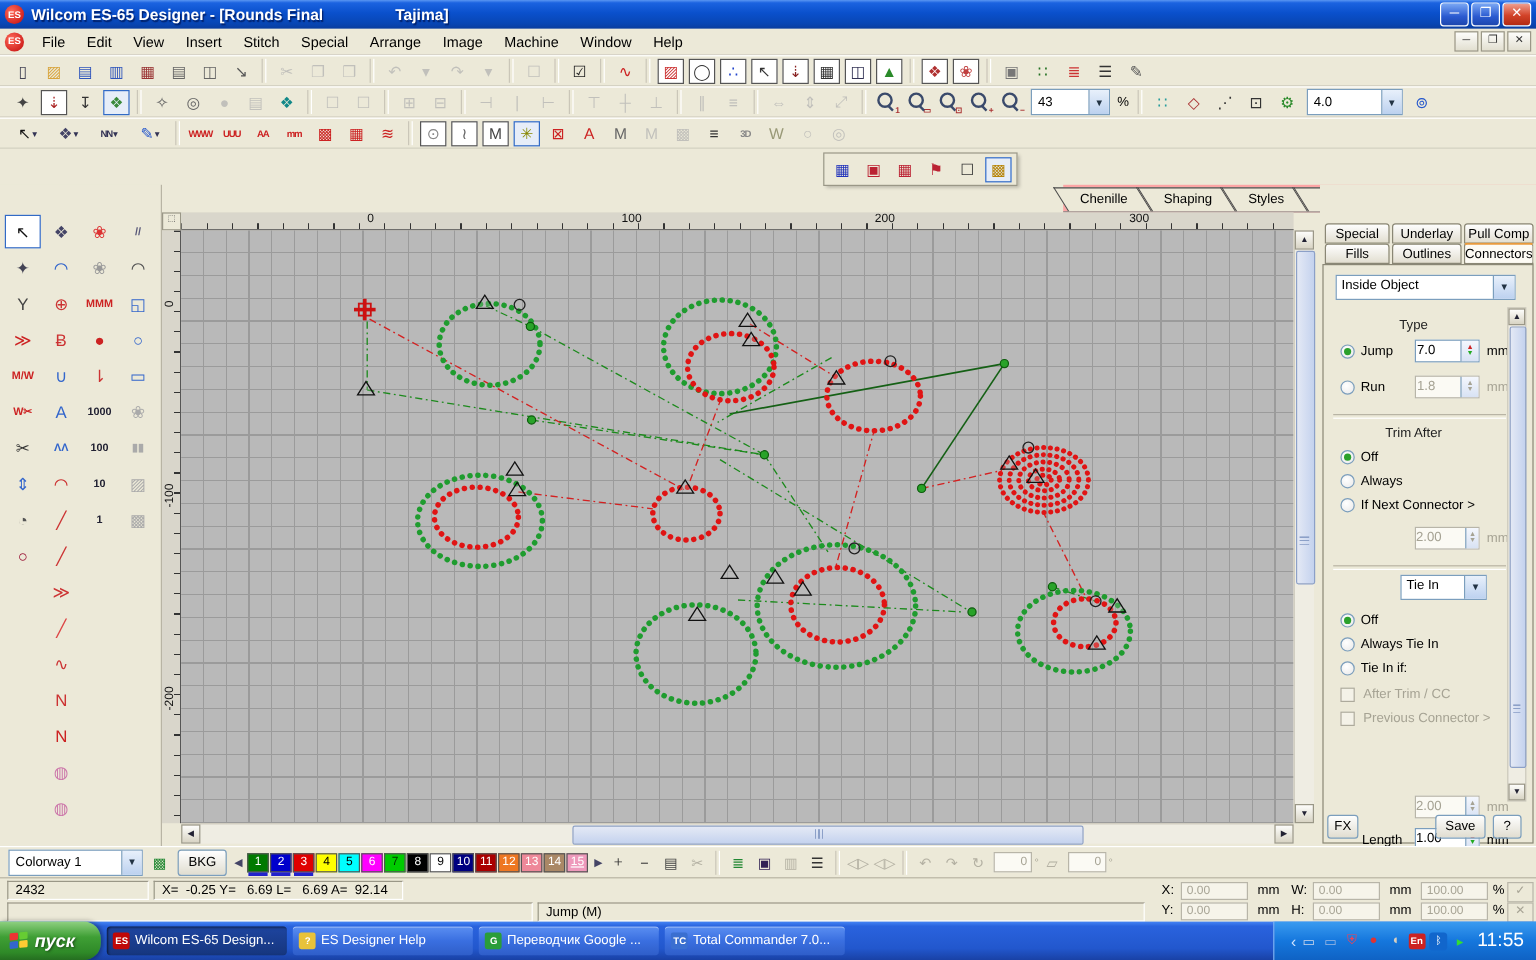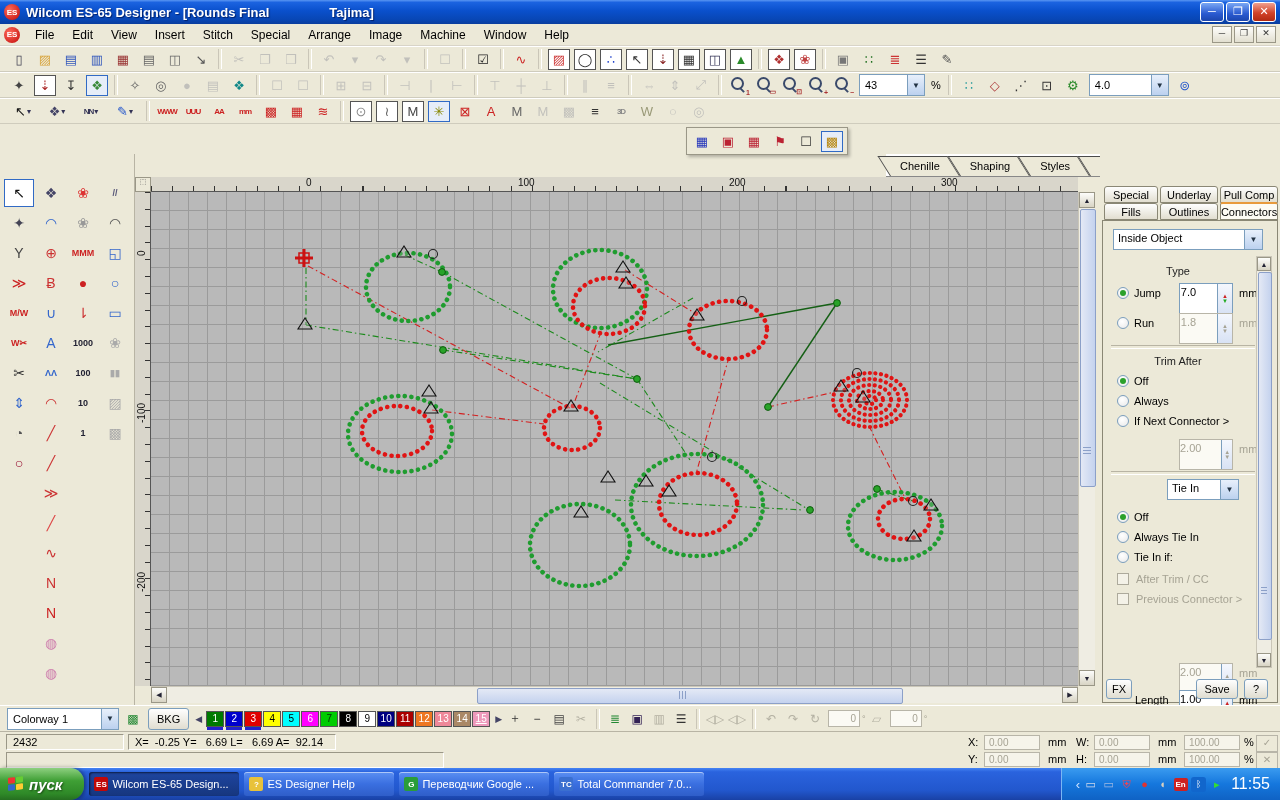--- a/index.html
+++ b/index.html
@@ -42,21 +42,21 @@
   .combo .carr{width:16px;height:100%;background:linear-gradient(180deg,#e8f0fb,#bcd1ef);border-left:1px solid #7b9ebd;
     display:flex;align-items:center;justify-content:center;font-size:8px;color:#234;}
   .tlabel{font-size:11px;margin:0 3px;flex:0 0 auto;}
   .mag{position:relative;}
   .mag::before{content:"";width:9px;height:9px;border:2px solid #3a4a6b;border-radius:50%;position:absolute;left:3px;top:2px;}
   .mag::after{content:"";width:2px;height:6px;background:#3a4a6b;position:absolute;left:13px;top:12px;transform:rotate(-45deg);}
   .mag i{position:absolute;right:0;bottom:0;font-style:normal;font-size:7px;font-weight:bold;color:#a33;}
   
   #subbar{position:absolute;left:0;top:124px;width:1280px;height:53px;background:#ece9d8;}
   #floatbar{position:absolute;left:686px;top:3px;height:26px;background:#ece9d8;border:1px solid #9a9787;display:flex;align-items:center;padding:0 2px;box-shadow:2px 2px 3px rgba(0,0,0,.25);}
-  #tabstrip{position:absolute;left:886px;top:30px;width:394px;height:23px;background:#ffffff;border-bottom:1px solid #888;display:flex;align-items:flex-end;padding-left:4px;box-sizing:border-box;}
+  #tabstrip{position:absolute;left:886px;top:30px;width:394px;height:23px;background:#fca5a5;border-bottom:1px solid #888;display:flex;align-items:flex-end;padding-left:4px;box-sizing:border-box;}
   .mtab{position:relative;height:20px;padding:0 20px 0 10px;display:flex;align-items:center;font-size:11px;}
   .mtab::before{content:"";position:absolute;inset:0;background:#ece9d8;border:1px solid #4a4a4a;border-bottom:none;transform:skewX(32deg);transform-origin:100% 100%;}
   .mtab span{position:relative;}
   
   #toolbox{position:absolute;left:0;top:154px;width:135px;height:551px;background:#ece9d8;border-right:1px solid #b8b4a4;box-sizing:border-box;padding-top:24px;}
   #toolgrid{display:grid;grid-template-columns:repeat(4,32px);grid-auto-rows:30px;justify-content:center;}
   .tool{width:28px;height:26px;margin:1px;display:flex;align-items:center;justify-content:center;font-size:14px;border:1px solid transparent;}
   .tool.sel{background:#fff;border:1px solid #316ac5;}
   .tool.dis{color:#b0ada0 !important;}
   .tool .txt8{font-size:9px;font-weight:bold;}
@@ -88,21 +88,21 @@
   #panelbox{position:absolute;left:2px;top:66px;width:176px;height:483px;border:1px solid #8a8775;background:#ece9d8;box-sizing:border-box;}
   .pcombo{position:absolute;height:21px;background:#fff;border:1px solid #7b9ebd;display:flex;box-sizing:border-box;}
   .pcombo .cval{flex:1;padding:2px 4px;font-size:11px;}
   .pcombo .carr{width:17px;background:linear-gradient(180deg,#e8f0fb,#bcd1ef);border-left:1px solid #7b9ebd;display:flex;align-items:center;justify-content:center;font-size:8px;color:#234;}
   .gtitle{position:absolute;width:150px;text-align:center;font-size:11px;color:#222;}
   .radio{width:12px;height:12px;border-radius:50%;border:1px solid #7b9ebd;background:radial-gradient(circle at 40% 35%,#fff,#e8e8e8);position:absolute;box-sizing:border-box;}
   .radio.on::after{content:"";position:absolute;left:2px;top:2px;width:6px;height:6px;border-radius:50%;background:#2ba12b;}
   .check{width:12px;height:12px;border:1px solid #adaa9c;background:#f4f2e8;position:absolute;box-sizing:border-box;}
   .plabel{position:absolute;font-size:11px;white-space:nowrap;}
   .plabel.dis{color:#a6a394;}
-  .spin{position:absolute;width:54px;height:31px;border:1px solid #7b9ebd;background:#fff;display:flex;box-sizing:border-box;gap:20px;}
+  .spin{position:absolute;width:54px;height:19px;border:1px solid #7b9ebd;background:#fff;display:flex;box-sizing:border-box;gap:20px;}
   .spin .sval{flex:1;text-align:center;font-size:11px;padding-top:2px;}
   .spin .sarr{width:14px;border-left:1px solid #7b9ebd;display:flex;flex-direction:column;align-items:center;justify-content:center;font-size:6px;line-height:5px;background:linear-gradient(180deg,#f4f7fd,#d8e2f4);}
   .spin .up{color:#c22;} .spin .dn{color:#2a2;}
   .spin.dis{border-color:#b8b5a8;background:#fbfaf4;}
   .spin.dis .sval{color:#a6a394;}
   .spin.dis .up,.spin.dis .dn{color:#a6a394;}
   .hr3d{position:absolute;left:8px;width:144px;height:2px;border-top:1px solid #b8b4a4;border-bottom:1px solid #fff;}
   #pscroll{position:absolute;left:156px;top:102px;width:16px;height:412px;background:#efede3;border:1px solid #cac6b8;box-sizing:border-box;}
   #pscroll .thumb{position:absolute;left:1px;top:15px;width:12px;height:366px;background:linear-gradient(90deg,#e4e9f5,#c4d2ee);border:1px solid #8ca0c8;border-radius:2px;}
   #pscroll .grip{position:absolute;left:4px;top:330px;width:6px;height:7px;background:repeating-linear-gradient(to bottom,#8ca0c8 0 1px,transparent 1px 3px);}
@@ -989,20 +989,21 @@
     <span style="font-size:9px;color:#a6a394;">°</span>
     <div class="ptool dis">▱</div>
     <div class="pinput">0</div>
     <span style="font-size:9px;color:#a6a394;">°</span>
   </div>
 
   <div id="statusbar">
     <div class="scell" style="left:6px;top:2px;width:118px;">2432</div>
     <div class="scell" style="left:128px;top:2px;width:208px;">X=  -0.25 Y=   6.69 L=   6.69 A=  92.14</div>
     <div class="scell" style="left:6px;top:20px;width:438px;"></div>
+    <div class="scell" style="left:448px;top:20px;width:506px;">Jump (M)</div>
 
     <div class="sflab" style="left:968px;top:4px;">X:</div>
     <div class="sfield" style="left:984px;top:3px;">0.00</div>
     <div class="sflab" style="left:1048px;top:4px;">mm</div>
     <div class="sflab" style="left:1076px;top:4px;">W:</div>
     <div class="sfield" style="left:1094px;top:3px;">0.00</div>
     <div class="sflab" style="left:1158px;top:4px;">mm</div>
     <div class="sfield" style="left:1184px;top:3px;">100.00</div>
     <div class="sflab" style="left:1244px;top:4px;">%</div>
     <div class="okbtn" style="left:1256px;top:3px;">✓</div>

